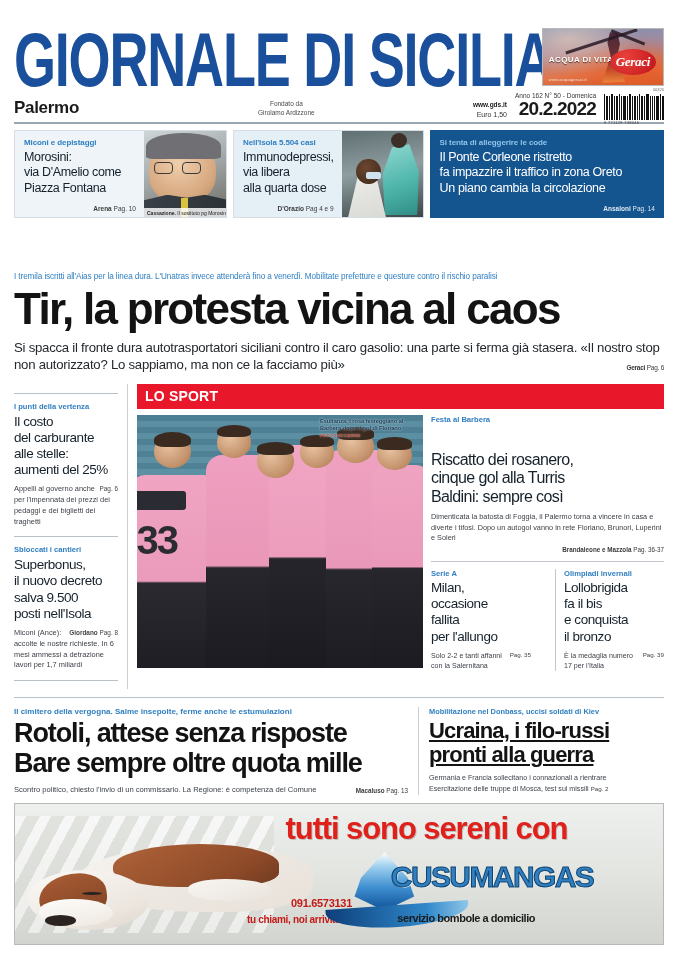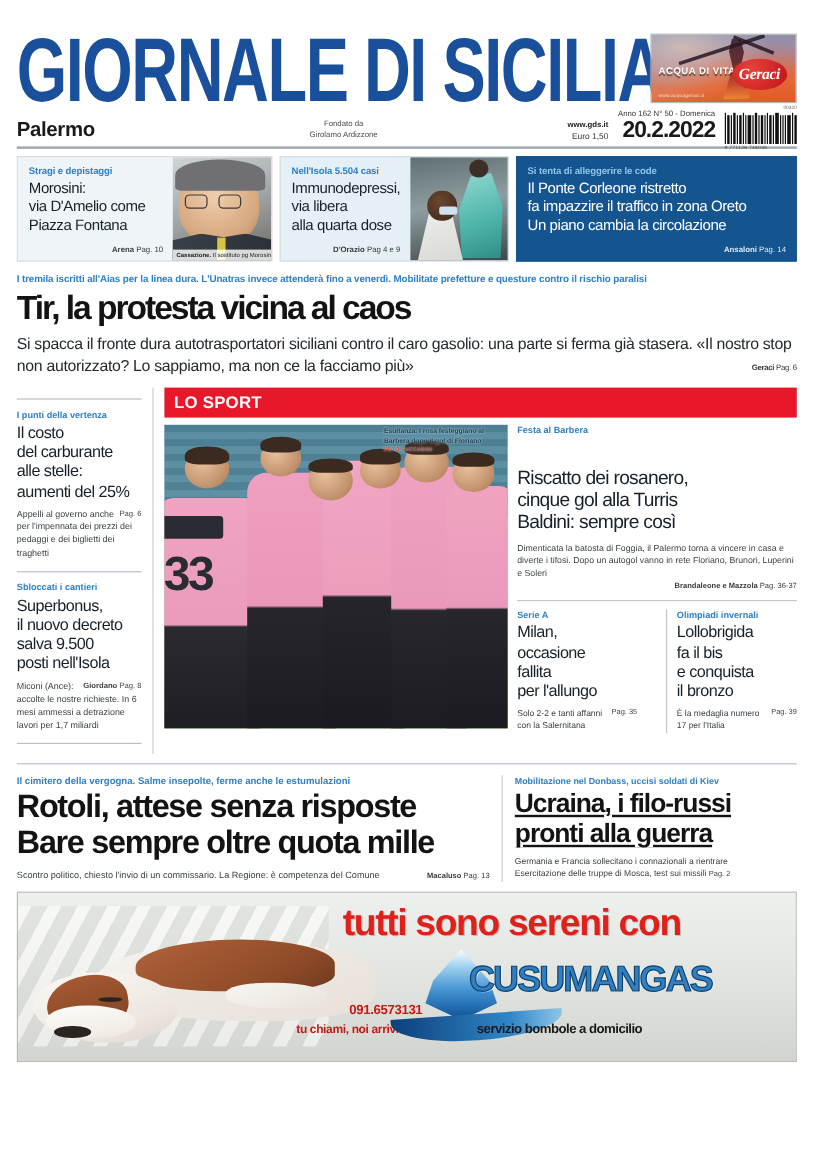--- a/index.html
+++ b/index.html
@@ -108,22 +108,22 @@
     clip-path: polygon(28% 16%, 72% 12%, 96% 46%, 92% 100%, 10% 100%, 4% 50%); }
   .ph2 .nhead { position:absolute; right:20%; top:2%; width:20%; height:18%; border-radius:50%; background:#3b2f28; }
   .ph2 .pat { position:absolute; left:8%; bottom:0; width:46%; height:62%;
     background: linear-gradient(160deg,#f2f2ef,#d8d8d4); clip-path: polygon(26% 22%, 74% 22%, 100% 100%, 0 100%); }
   .ph2 .phead { position:absolute; left:18%; bottom:38%; width:30%; height:30%; border-radius:50%;
     background: radial-gradient(circle at 40% 35%, #6b4730, #3c2619); }
   .ph2 .mask { position:absolute; left:30%; bottom:44%; width:18%; height:8%; background:#cfe2f0; border-radius:2px;}
 
   
   .lead { padding: 10px 14px 0 14px; }
-  .lead-kicker { font-size:8.2px; font-weight:700; color:#2f7fc1; letter-spacing:-.1px; }
-  .lead-head { font-size:28px; font-weight:700; letter-spacing:-1.7px; line-height:1.04; margin-top:5px; color:#131313;}
+  .lead-kicker { font-size:8.2px; font-weight:400; color:#2f7fc1; letter-spacing:-.1px;margin-top:44px; }
+  .lead-head { font-size:44px; font-weight:700; letter-spacing:-1.7px; line-height:1.04; margin-top:5px; color:#131313;}
   .lead-sub { font-size:13.2px; line-height:1.32; margin-top:7px; letter-spacing:-.25px; color:#23292e; position:relative;}
   .lead-by { font-size:6.5px; color:#3a3a3a; position:absolute; right:0; bottom:1px; }
   .lead-by b{font-weight:700;}
 
   
   .body-wrap { display:flex; gap:0; padding: 10px 14px 0 14px; }
   .col-left { width:113px; flex:0 0 auto; padding-right:9px; }
   .col-left .cl-rule { height:1px; background:#b9c0c6; margin:9px 0 8px 0; }
   .cl-kicker { font-size:7.6px; font-weight:700; color:#2f7fc1; margin-bottom:3px; }
   .cl-head { font-size:13.5px; line-height:1.2; letter-spacing:-.45px; color:#16212b; }
@@ -309,21 +309,21 @@
       </div>
     </div>
   </div>
 
   <div class="rule"></div>
 
   <div class="teasers">
 
     <div class="teaser t1">
       <div class="t-text">
-        <div class="t-kicker">Stragi e depistaggi</div>
+        <div class="t-kicker">Miconi e depistaggi</div>
         <div class="t-head" style="white-space:pre-line">Morosini:
 via D'Amelio come
 Piazza Fontana</div>
         <div class="t-by">
           <b>Arena</b>
           <span>Pag. 10</span>
         </div>
       </div>
       <div class="t-photo ph1">
         <div class="face"></div>

